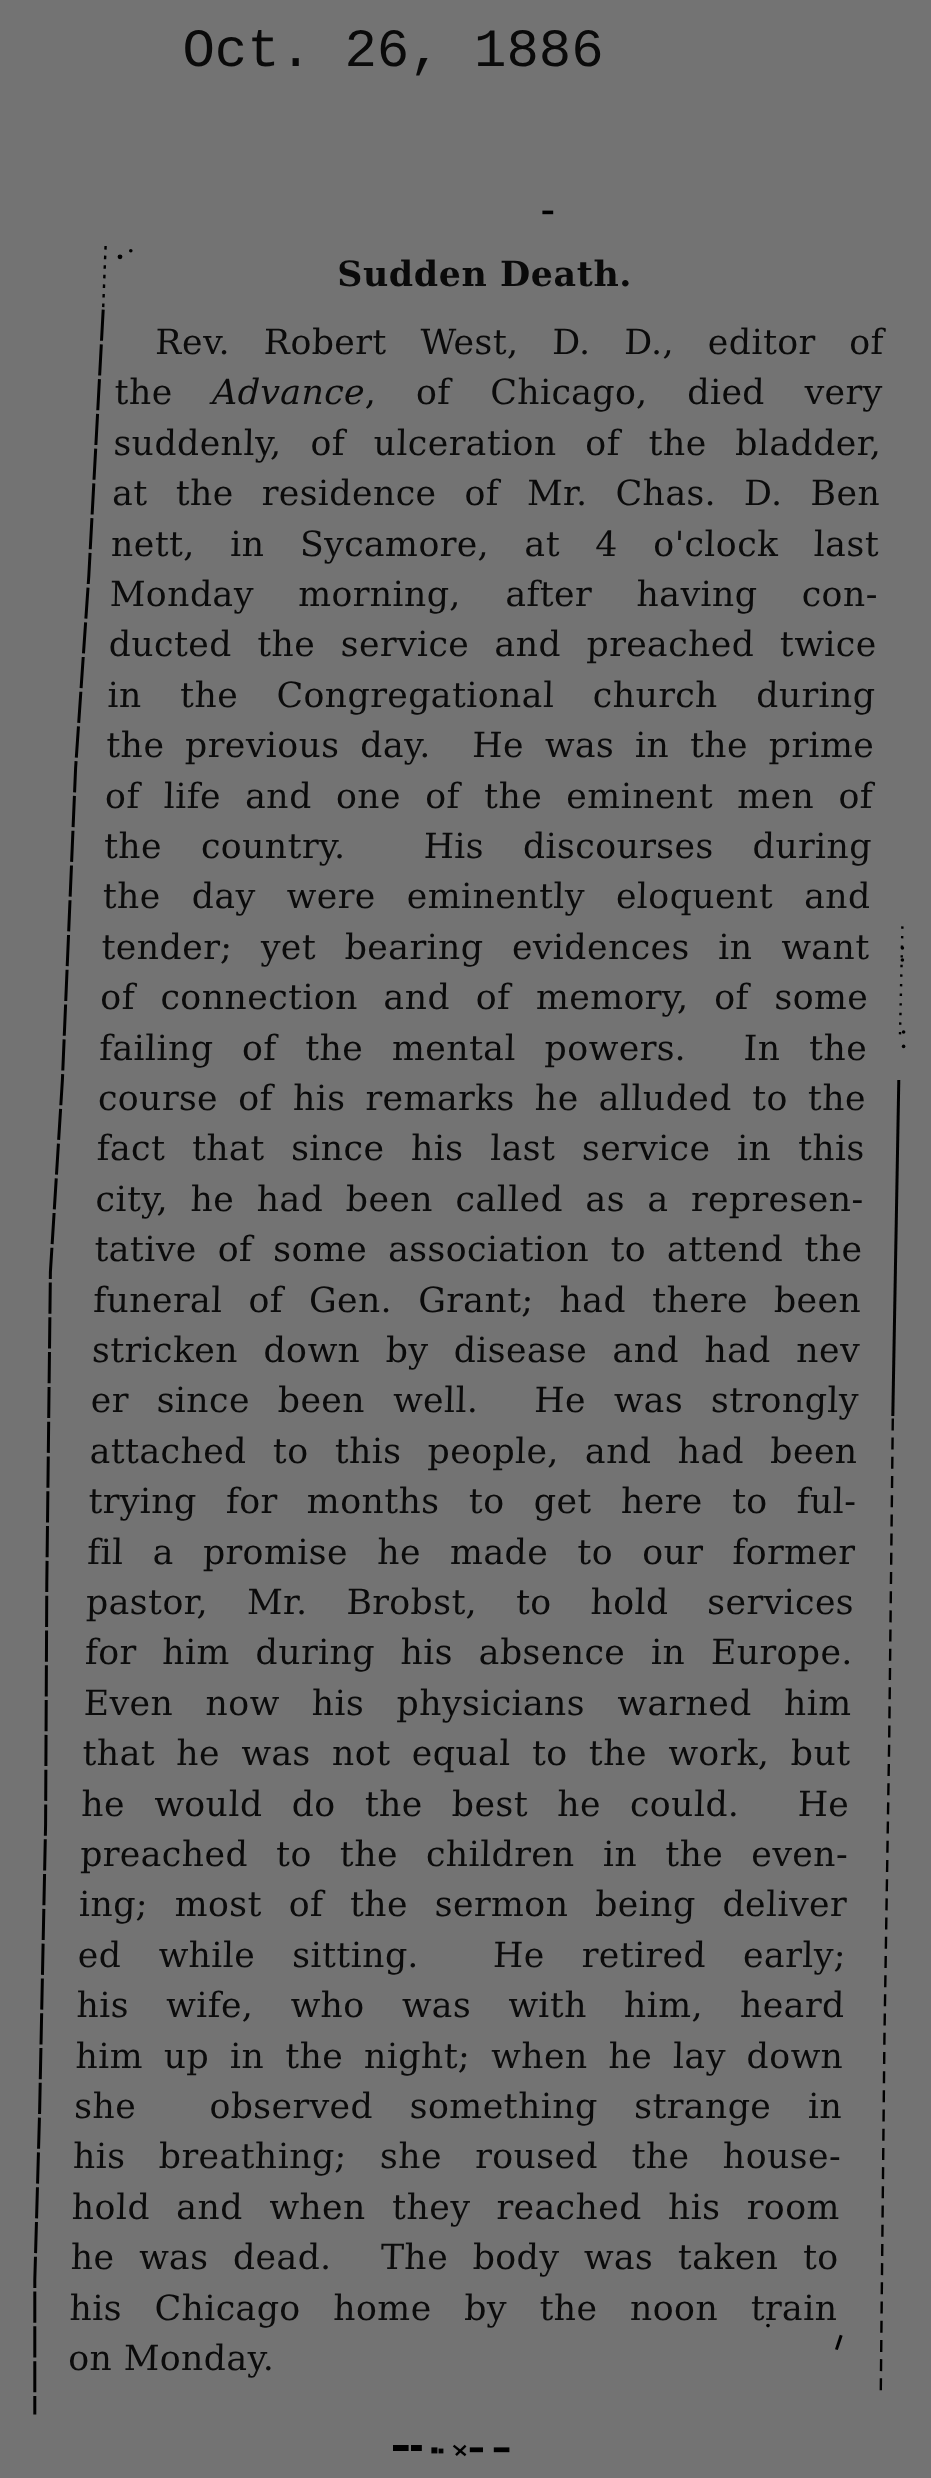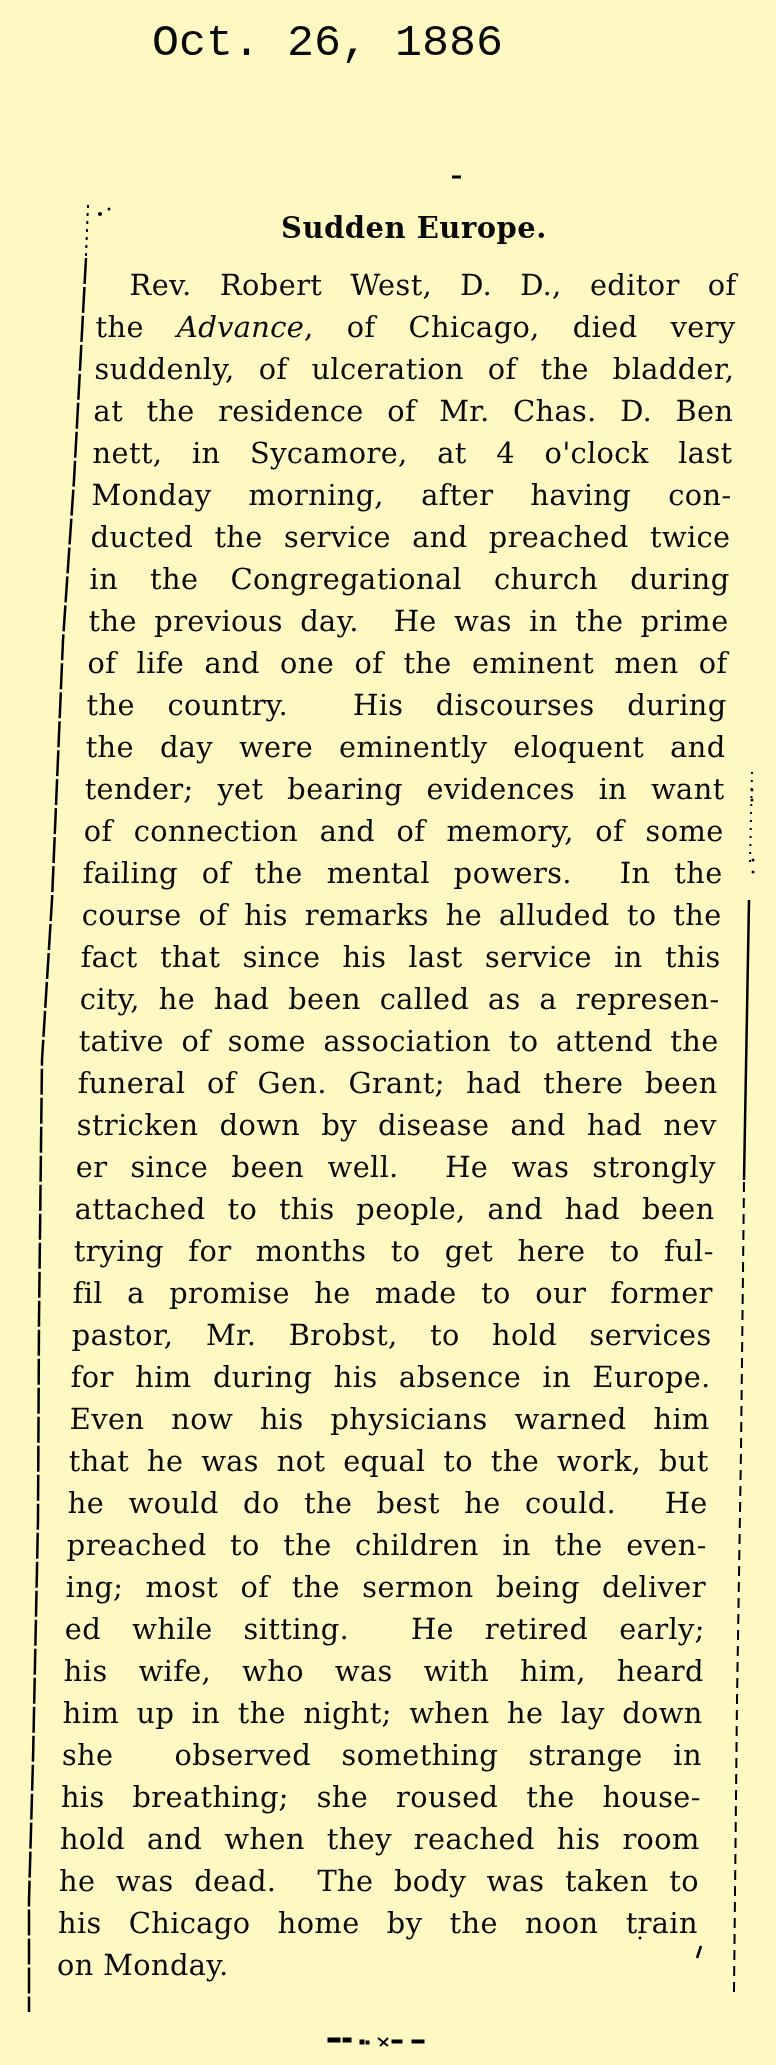--- a/index.html
+++ b/index.html
@@ -4,21 +4,21 @@
 <style>
   html, body {
     margin: 0;
     padding: 0;
     background: #ffffff;
   }
   .scan-page {
     position: relative;
     width: 776px;
     height: 2065px;
-    background: #fef9c3;
+    background: #737373;
     overflow: hidden;
     color: #070707;
   }
   .typewriter {
     position: absolute;
     font-family: "Liberation Mono", "DejaVu Sans Mono", monospace;
     color: #0a0a0a;
     white-space: nowrap;
   }
   .date {
@@ -80,21 +80,21 @@
   }
 </style>
 </head>
 <body>
 
 <div class="scan-page">
 
   <div class="typewriter date">Oct. 26, 1886</div>
 
 
-  <h1 class="headline">Sudden Europe.</h1>
+  <h1 class="headline">Sudden Death.</h1>
 
   <div class="article">
       <div class="line first">Rev. Robert West, D. D., editor of</div>
       <div class="line">the <i>Advance</i>, of Chicago, died very</div>
       <div class="line">suddenly, of ulceration of the bladder,</div>
       <div class="line">at the residence of Mr. Chas. D. Ben</div>
       <div class="line">nett, in Sycamore, at 4 o'clock last</div>
       <div class="line">Monday morning, after having con-</div>
       <div class="line">ducted the service and preached twice</div>
       <div class="line">in the Congregational church during</div>

